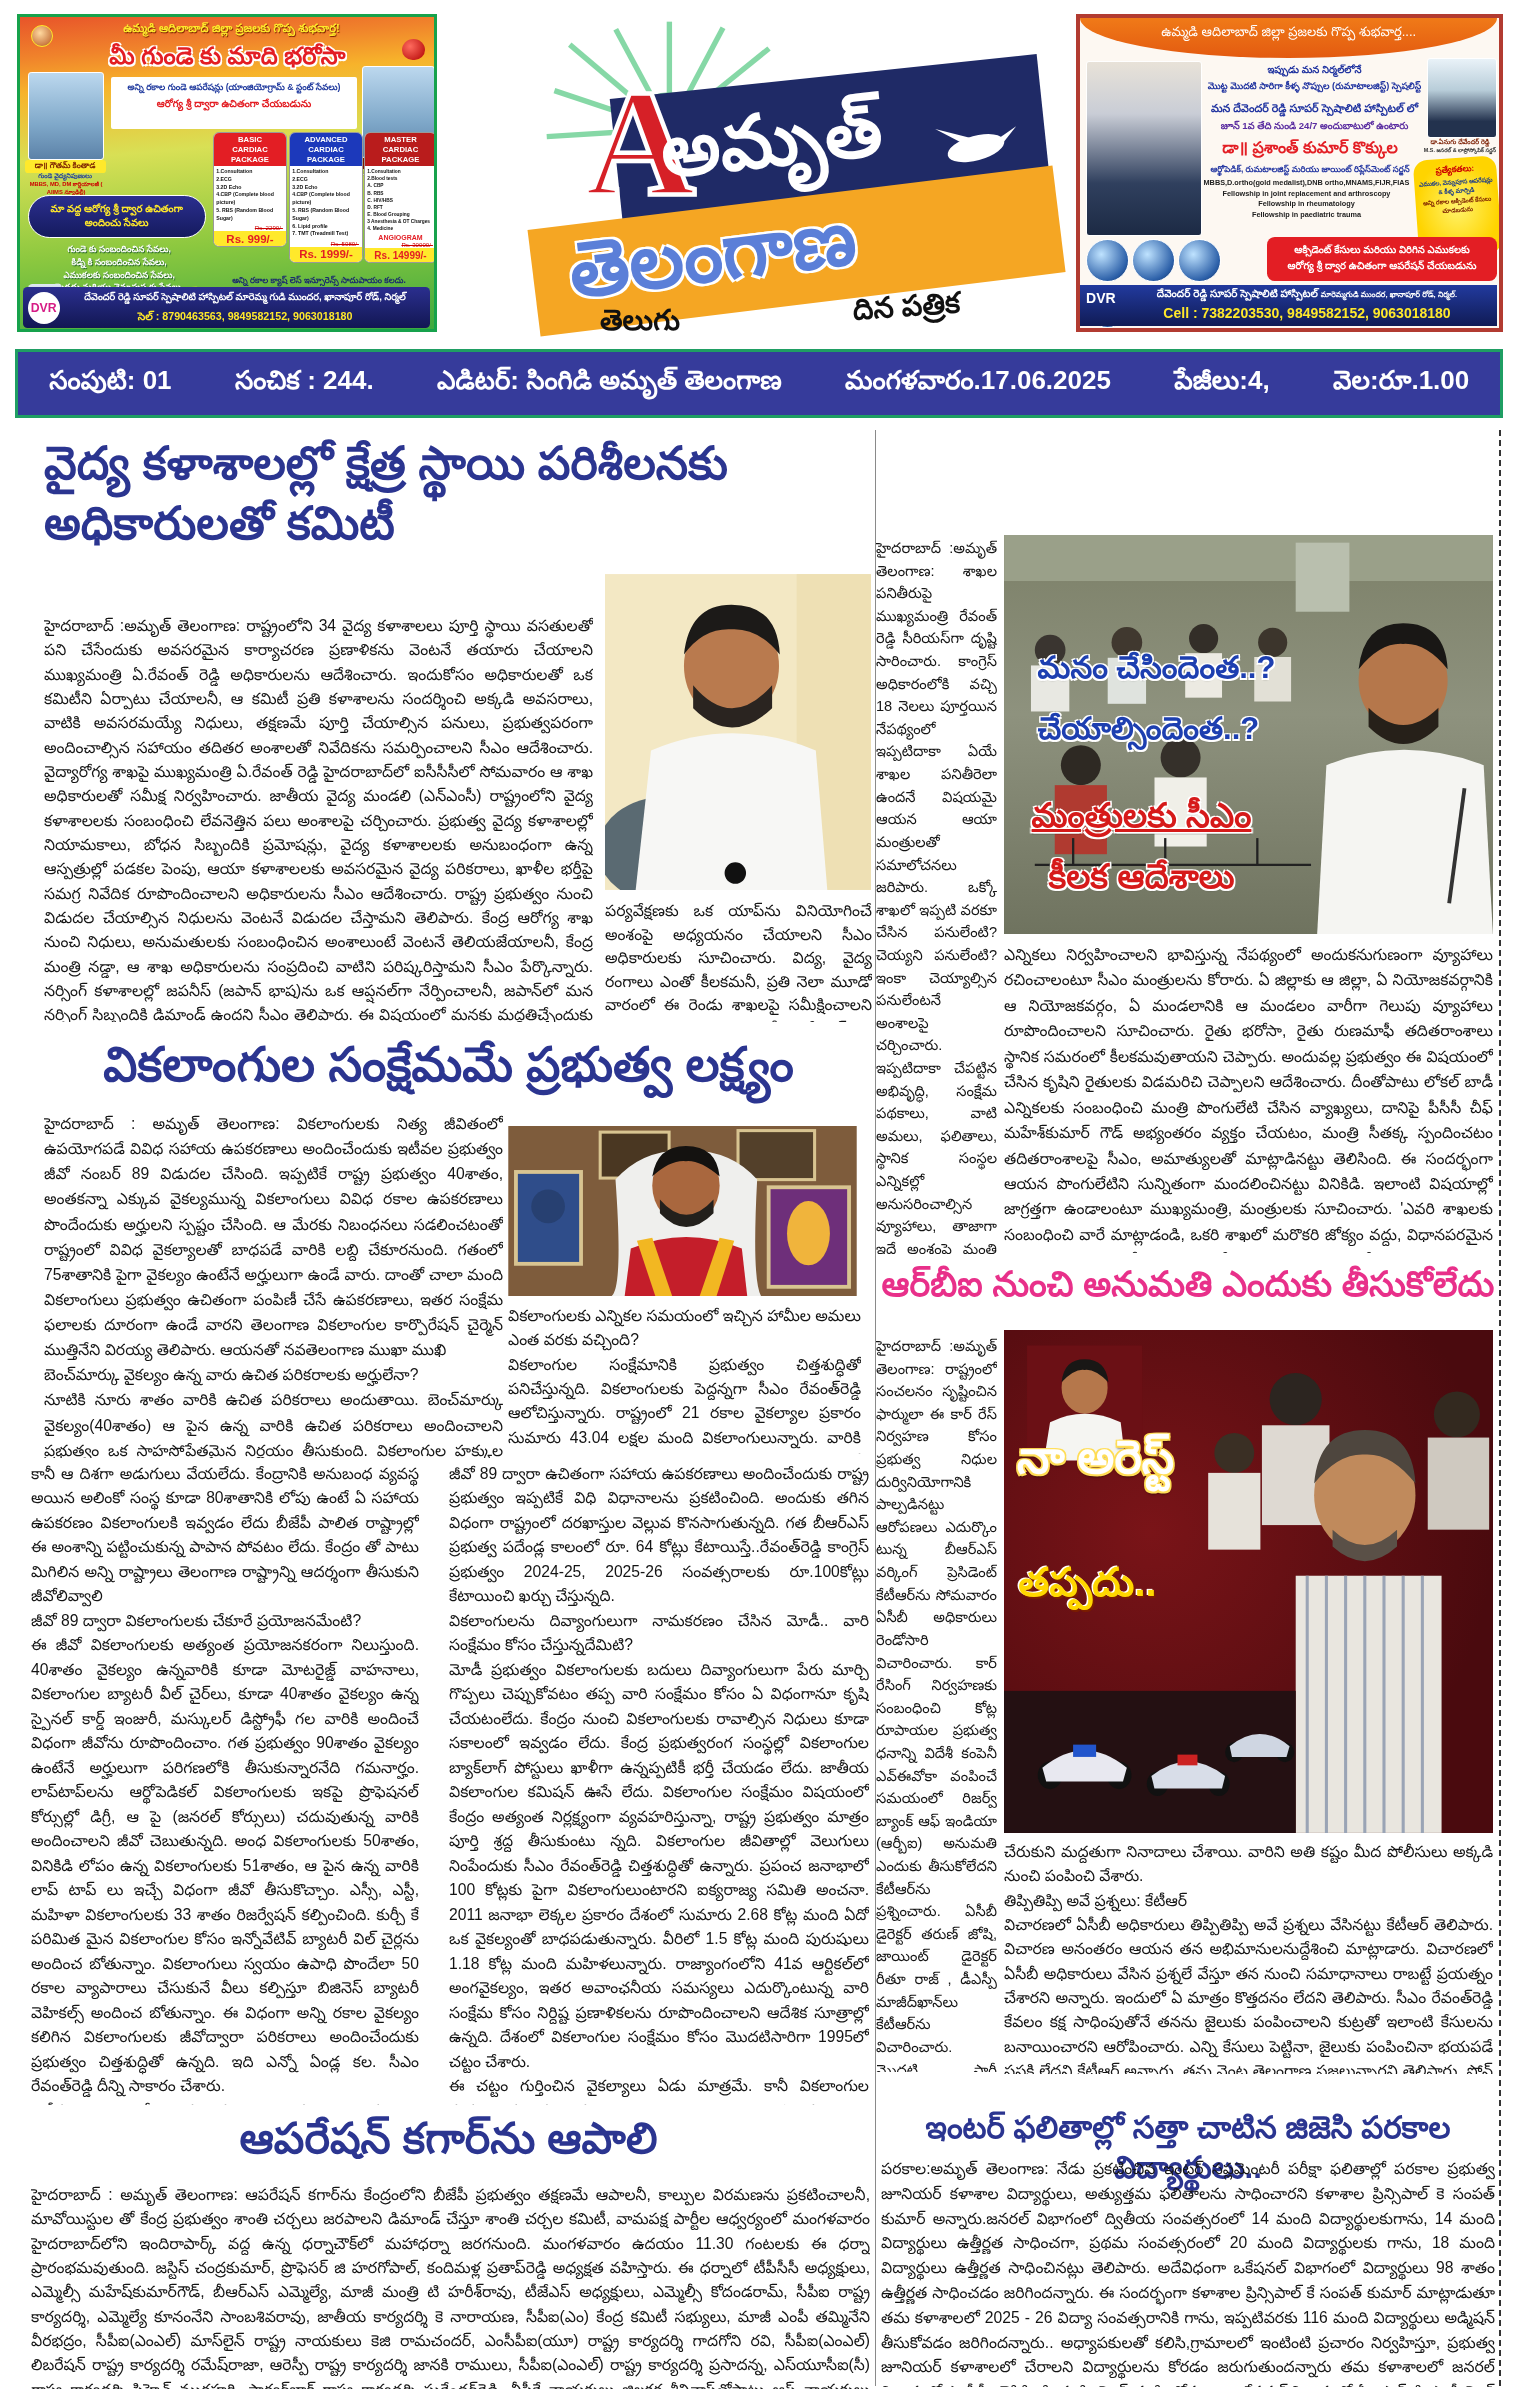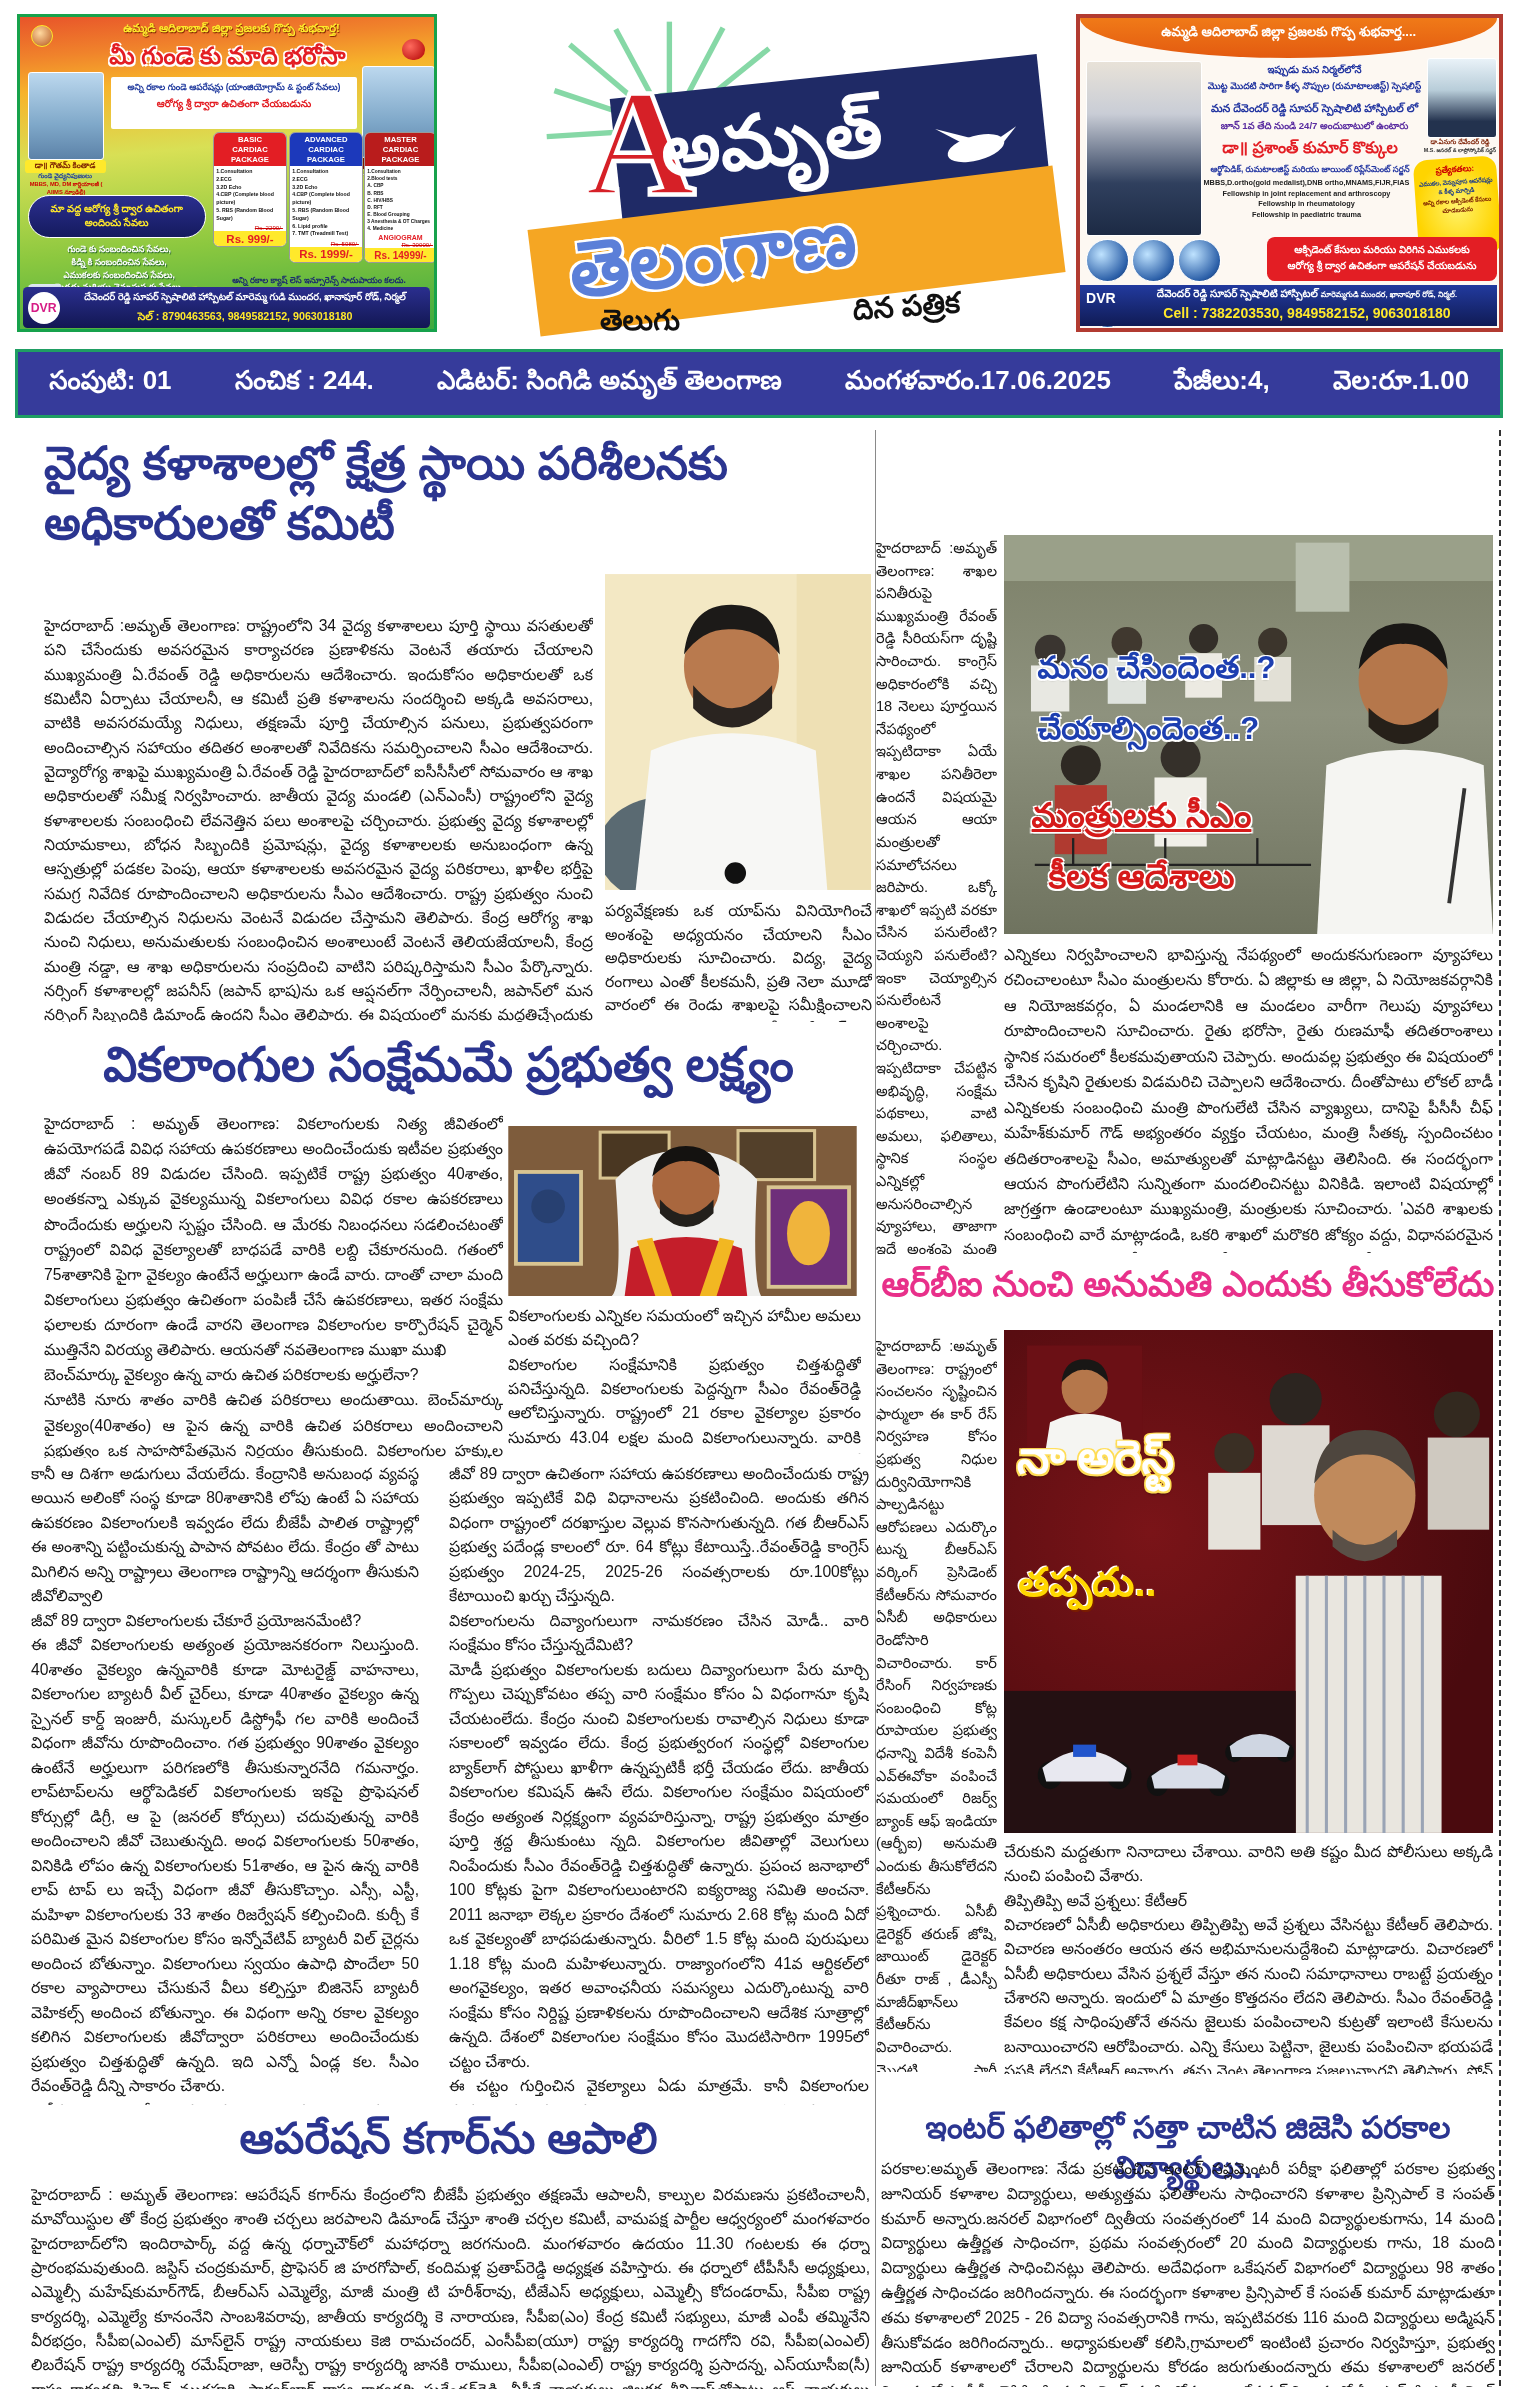--- a/index.html
+++ b/index.html
@@ -146,21 +146,21 @@
       </g>
     </svg>
     <div class="abs" style="left:222px;top:77px;width:368px;font-size:74px;font-weight:bold;color:#ffffff;transform:rotate(-6deg);font-family:'Liberation Serif',serif;">అమృత్</div>
     <div class="abs" style="left:130px;top:184px;width:491px;font-size:77px;font-weight:bold;color:#5b7fd8;transform:rotate(-7deg);text-shadow:-2.3px -2.3px 0 #fff,2.3px -2.3px 0 #fff,-2.3px 2.3px 0 #fff,2.3px 2.3px 0 #fff;font-family:'Liberation Serif',serif;">తెలంగాణ</div>
     <div class="abs" style="left:161px;top:290px;font-size:29px;font-weight:bold;color:#111;">తెలుగు</div>
     <div class="abs" style="left:414px;top:276px;font-size:29px;font-weight:bold;color:#111;transform:rotate(-4deg);">దిన పత్రిక</div>
   </div>
 
   <div id="right-ad" class="abs">
     <div class="abs" style="left:0;top:0;width:417px;height:40px;background:linear-gradient(180deg,#f07a18,#e35a10);border-radius:0 0 50% 50%/0 0 100% 100%;"></div>
-    <div class="abs" style="left:7.7px;top:6.1px;width:402px;font-size:13px;font-weight:bold;color:#fff;text-align:center;">ఉమ్మడి ఆదిలాబాద్ జిల్లా ప్రజలకు గొప్ప శుభవార్త....</div>
+    <div class="abs" style="left:7.7px;top:6.1px;width:402px;font-size:13px;font-weight:normal;color:#fff;text-align:center;">ఉమ్మడి ఆదిలాబాద్ జిల్లా ప్రజలకు గొప్ప శుభవార్త....</div>
 
     <div class="abs doc-photo" style="left:6.1px;top:43px;width:114px;height:173px;background:linear-gradient(180deg,#e8e2d8 0%,#c9cdd6 30%,#30405e 70%,#1c2a44 100%);"></div>
 
     <div class="abs" style="left:124px;top:46px;width:221px;text-align:center;color:#2134a0;font-weight:bold;">
       <div style="font-size:10px;">ఇప్పుడు మన నిర్మల్‌లోనే</div>
       <div style="font-size:9.2px;margin-top:3.1px;">మొట్ట మొదటి సారిగా కీళ్ళ నొప్పుల (రుమాటాలజిస్ట్) స్పెషలిస్ట్</div>
       <div style="font-size:11px;margin-top:9px;">మన దేవెందర్ రెడ్డి సూపర్ స్పెషాలిటి హాస్పిటల్ లో</div>
       <div style="font-size:9.6px;margin-top:3.1px;color:#5a2ca0;">జూన్ 1వ తేది నుండి 24/7 అందుబాటులో ఉంటారు</div>
     </div>
 

